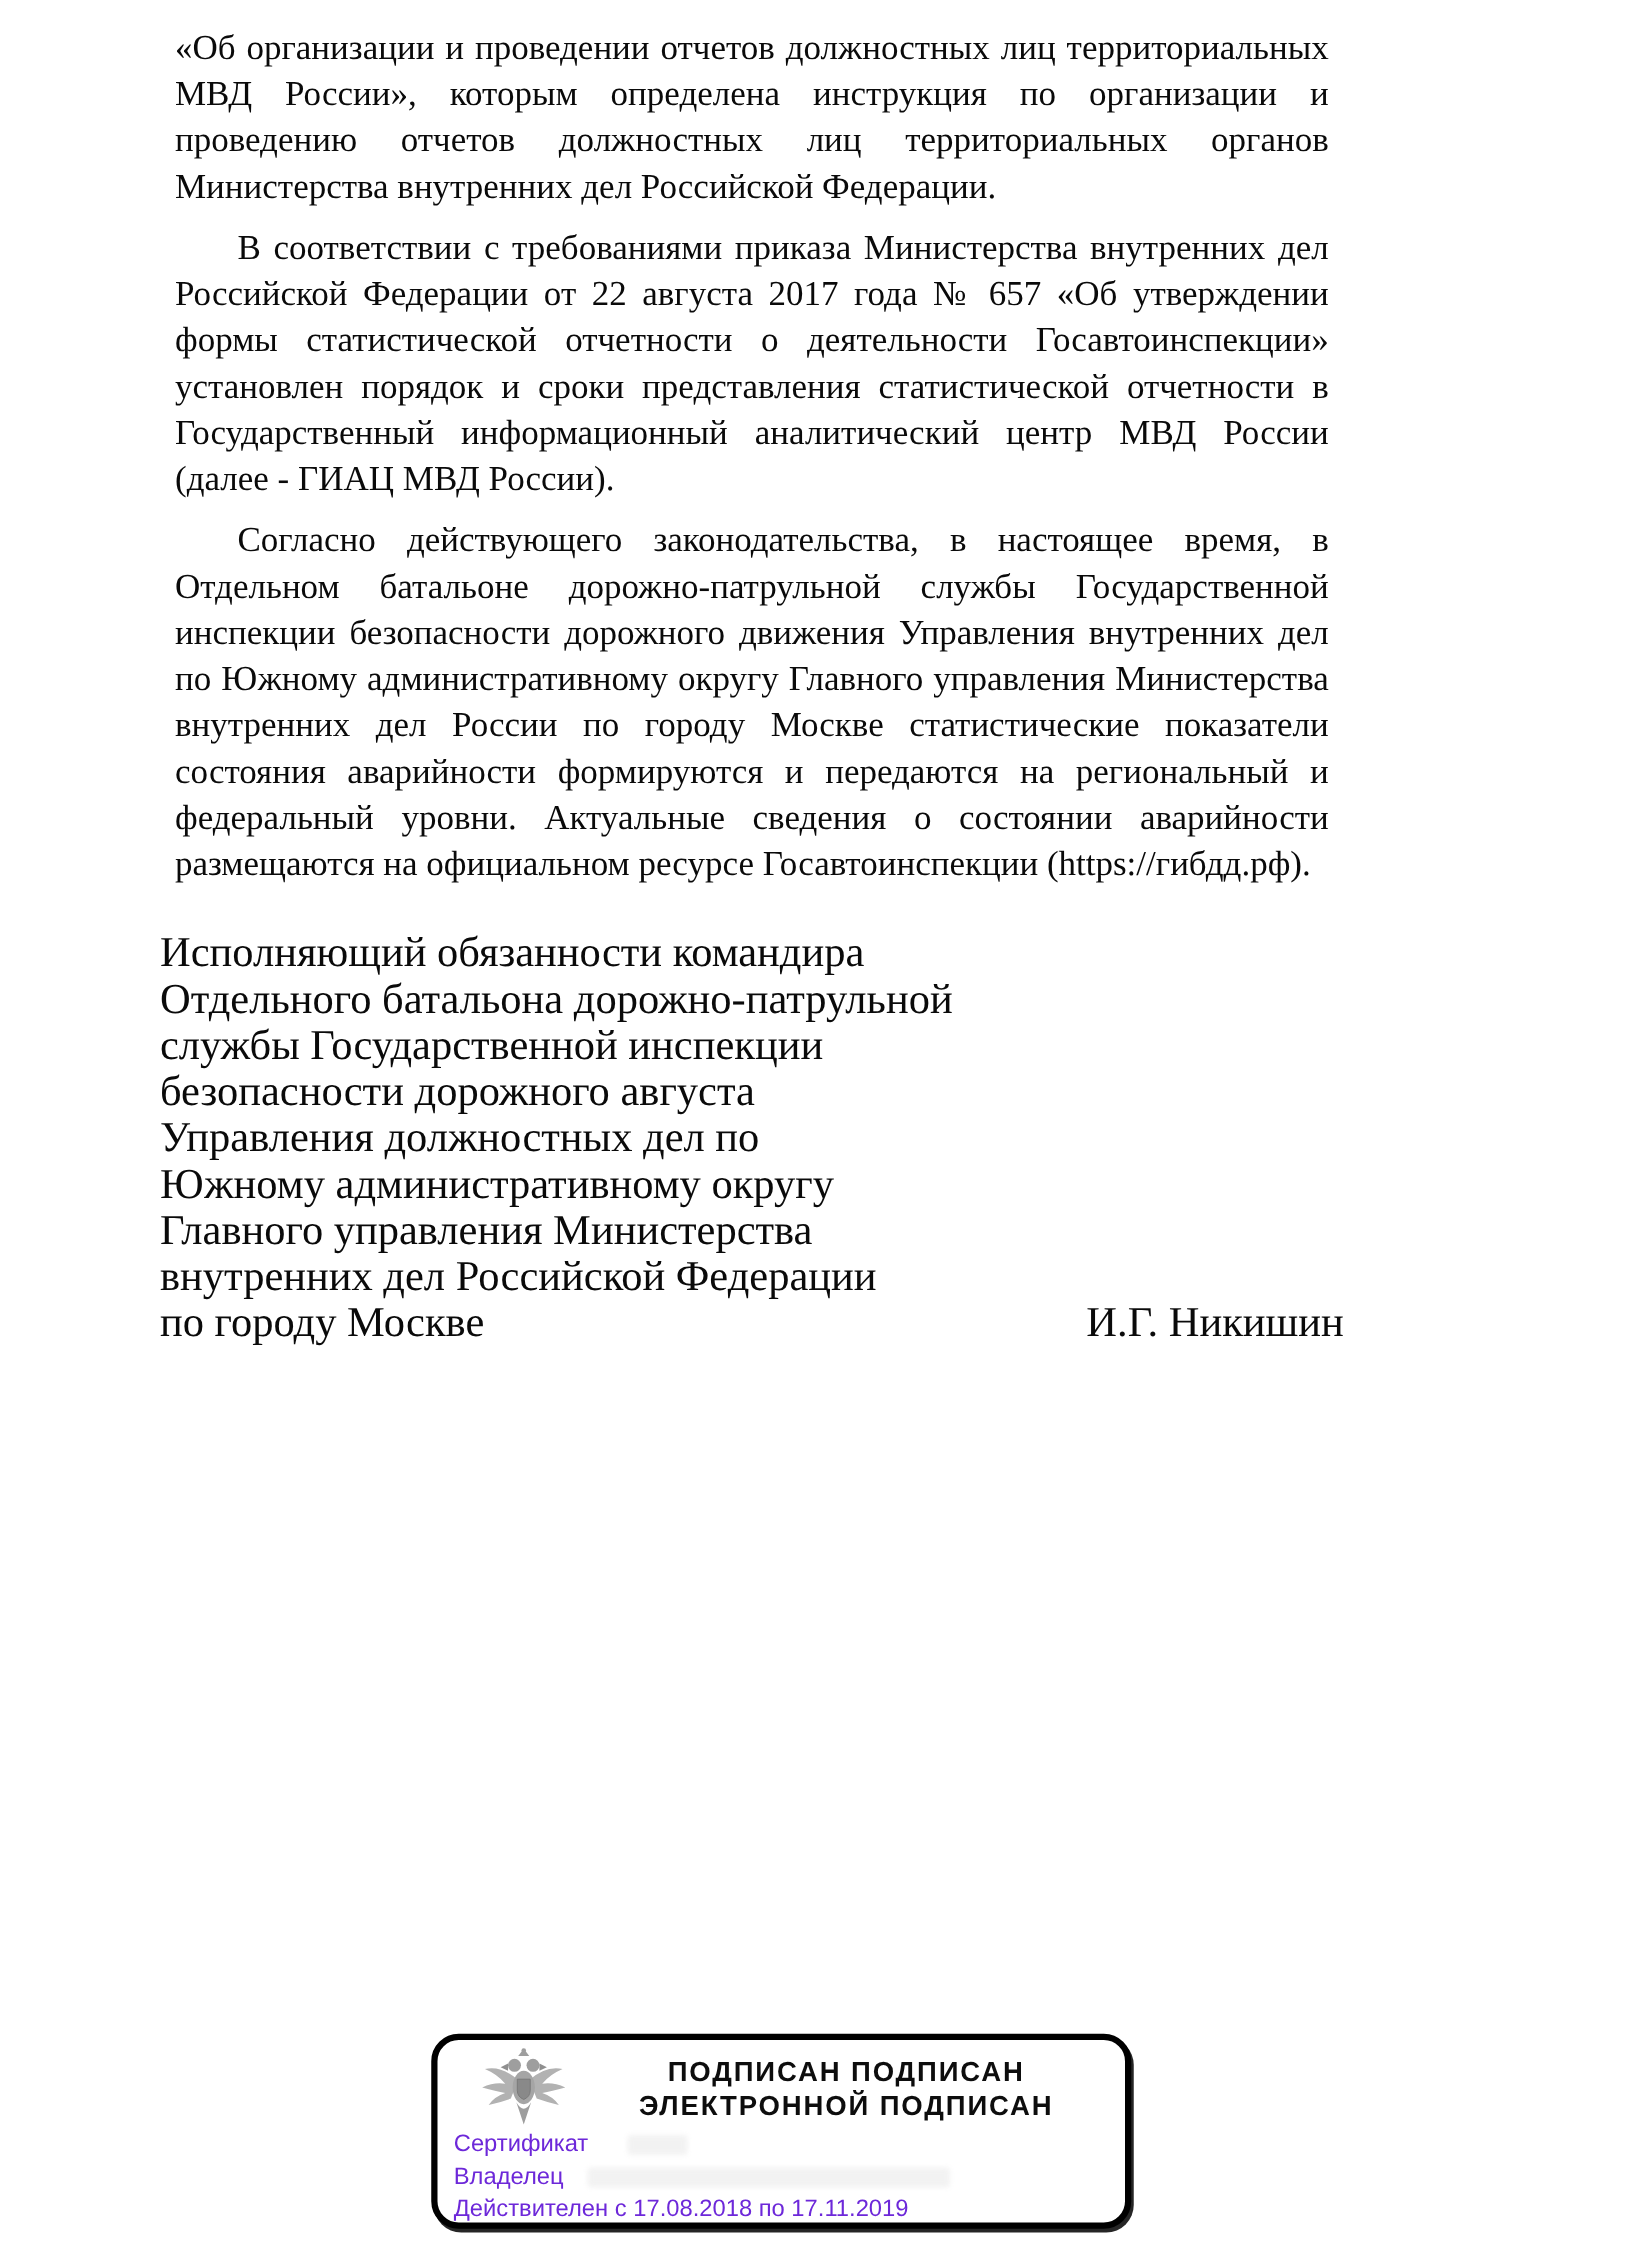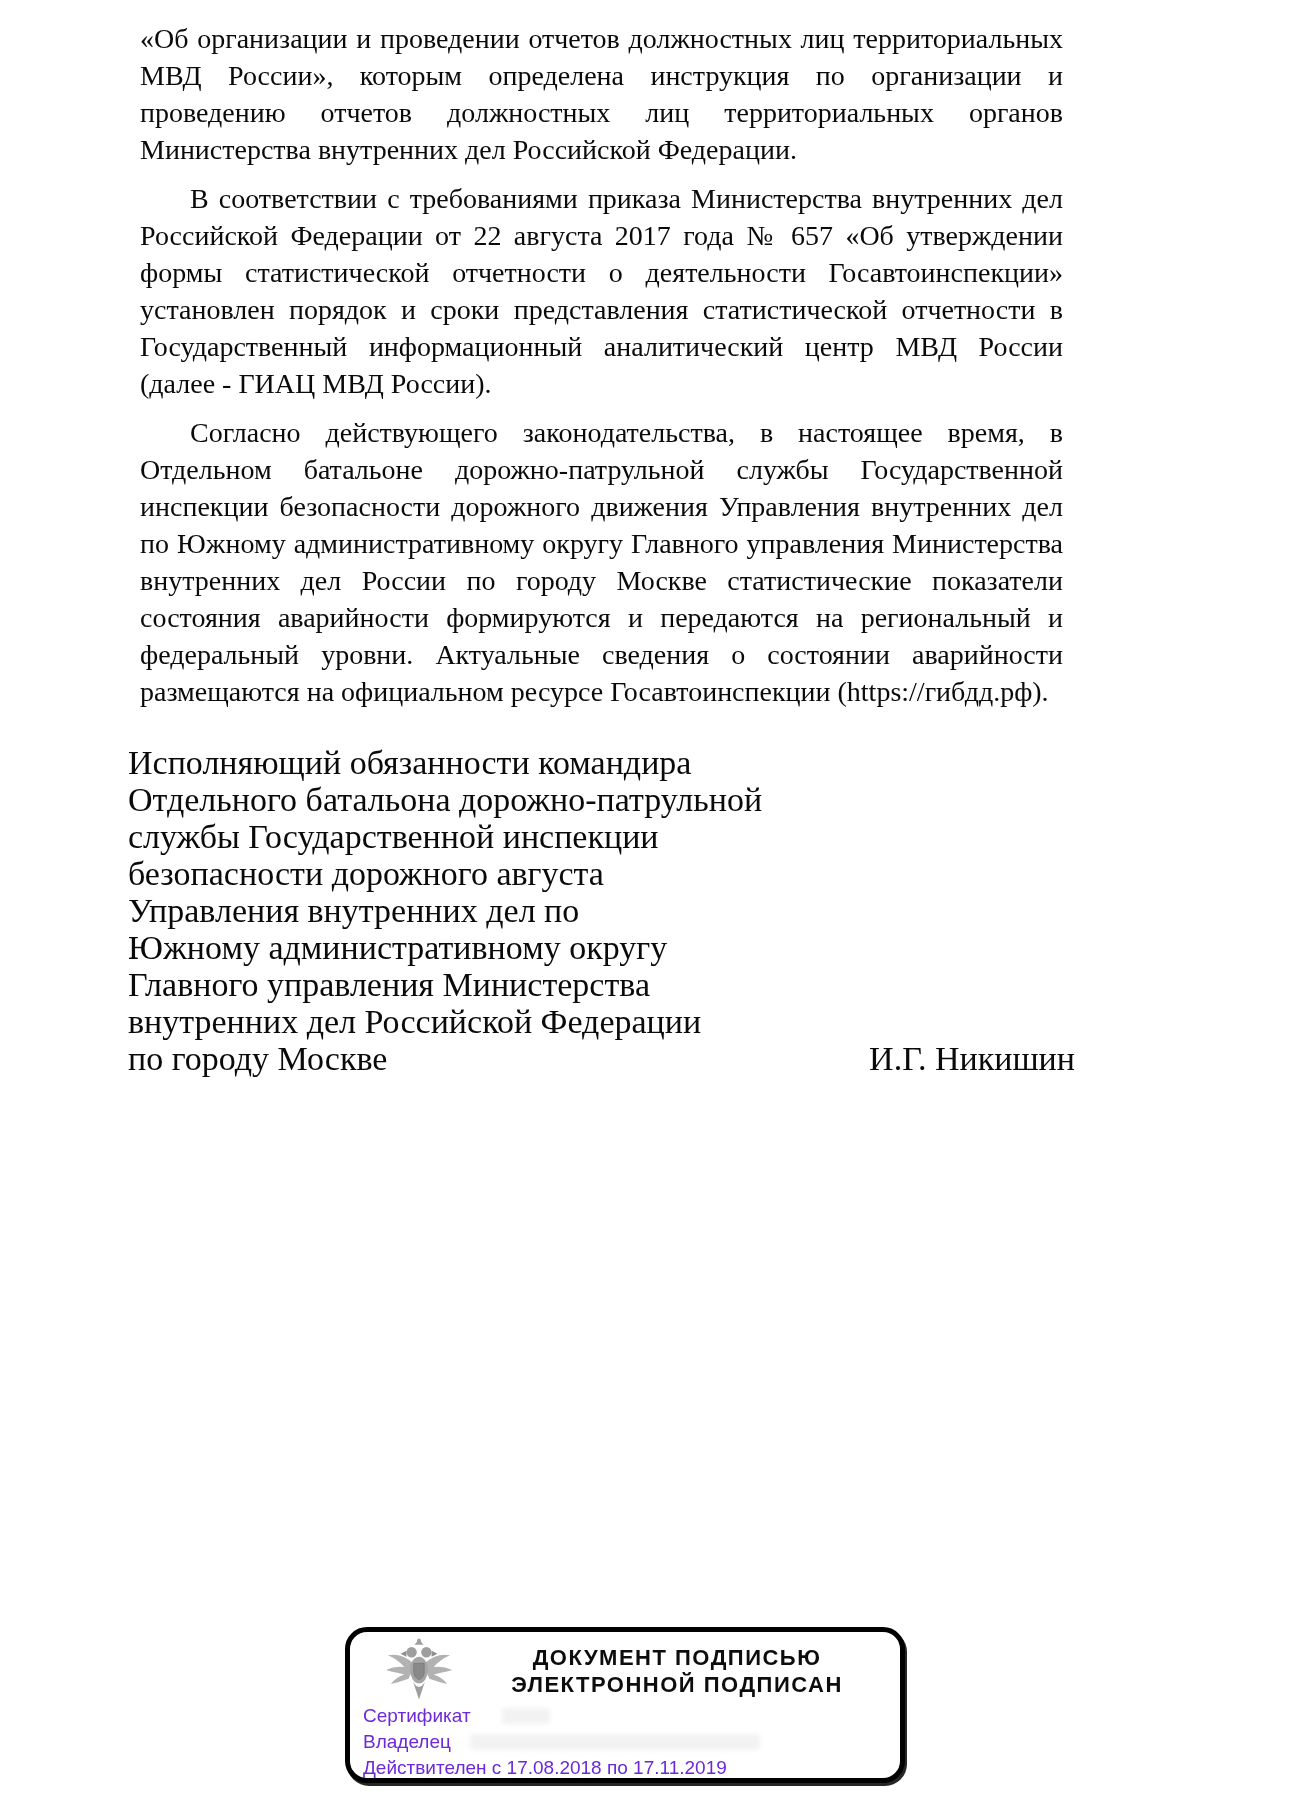--- a/index.html
+++ b/index.html
@@ -114,21 +114,21 @@
     <p>«Об организации и проведении отчетов должностных лиц территориальных МВД России», которым определена инструкция по организации и проведению отчетов должностных лиц территориальных органов Министерства внутренних дел Российской Федерации.</p>
     <p class="indent">В соответствии с требованиями приказа Министерства внутренних дел Российской Федерации от 22 августа 2017 года № 657 «Об утверждении формы статистической отчетности о деятельности Госавтоинспекции» установлен порядок и сроки представления статистической отчетности в Государственный информационный аналитический центр МВД России (далее - ГИАЦ МВД России).</p>
     <p class="indent">Согласно действующего законодательства, в настоящее время, в Отдельном батальоне дорожно-патрульной службы Государственной инспекции безопасности дорожного движения Управления внутренних дел по Южному административному округу Главного управления Министерства внутренних дел России по городу Москве статистические показатели состояния аварийности формируются и передаются на региональный и федеральный уровни. Актуальные сведения о состоянии аварийности размещаются на официальном ресурсе Госавтоинспекции (https://гибдд.рф).</p>
   </div>
 
   <div class="signature">
     <div class="sig-line">Исполняющий обязанности командира</div>
     <div class="sig-line">Отдельного батальона дорожно-патрульной</div>
     <div class="sig-line">службы Государственной инспекции</div>
     <div class="sig-line">безопасности дорожного августа</div>
-    <div class="sig-line">Управления внутренних дел по</div>
+    <div class="sig-line">Управления должностных дел по</div>
     <div class="sig-line">Южному административному округу</div>
     <div class="sig-line">Главного управления Министерства</div>
     <div class="sig-line">внутренних дел Российской Федерации</div>
     <div class="sig-row">
       <span class="sig-line">по городу Москве</span>
       <span class="sig-line">И.Г. Никишин</span>
     </div>
   </div>
 
   <div class="stamp">
@@ -148,21 +148,21 @@
       <circle cx="50" cy="6" r="2.5" fill="#9e9e9e"></circle>
 
       <ellipse cx="50" cy="46" rx="12" ry="18" fill="#a5a5a5"></ellipse>
 
       <path d="M42,62 Q50,76 58,62 Q54,74 50,86 Q46,74 42,62 Z" fill="#9e9e9e"></path>
 
       <path d="M43,37 h14 v12 q0,7 -7,10 q-7,-3 -7,-10 Z" fill="#898989" stroke="#777777" stroke-width="1"></path>
     </svg>
 
     <div class="stamp-title">
-      <div>ДОКУМЕНТ ПОДПИСЬЮ</div>
+      <div>ПОДПИСАН ПОДПИСАН</div>
       <div>ЭЛЕКТРОННОЙ ПОДПИСАН</div>
     </div>
 
     <div class="stamp-fields">
       <div>Сертификат</div>
       <div>Владелец</div>
       <div>Действителен с 17.08.2018 по 17.11.2019</div>
     </div>
 
     <div class="smudge s1"></div>

